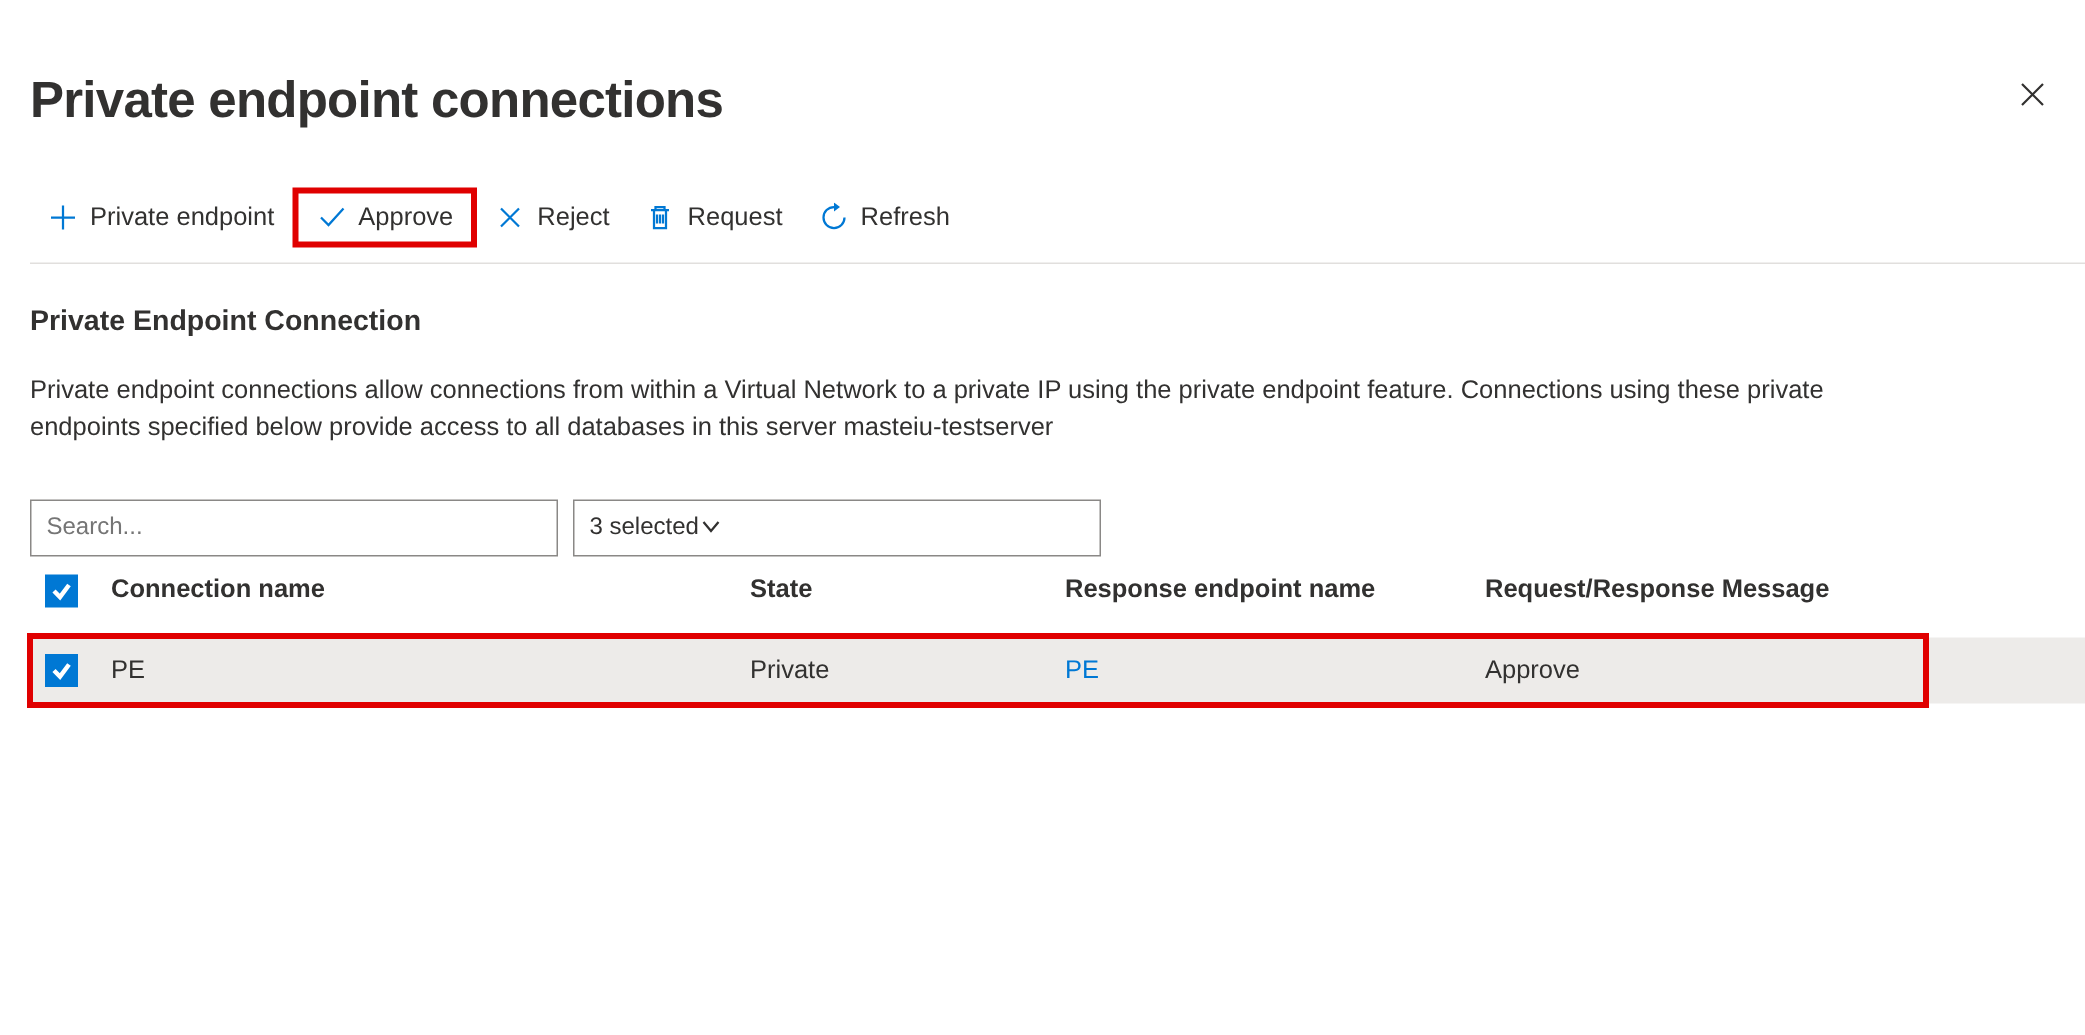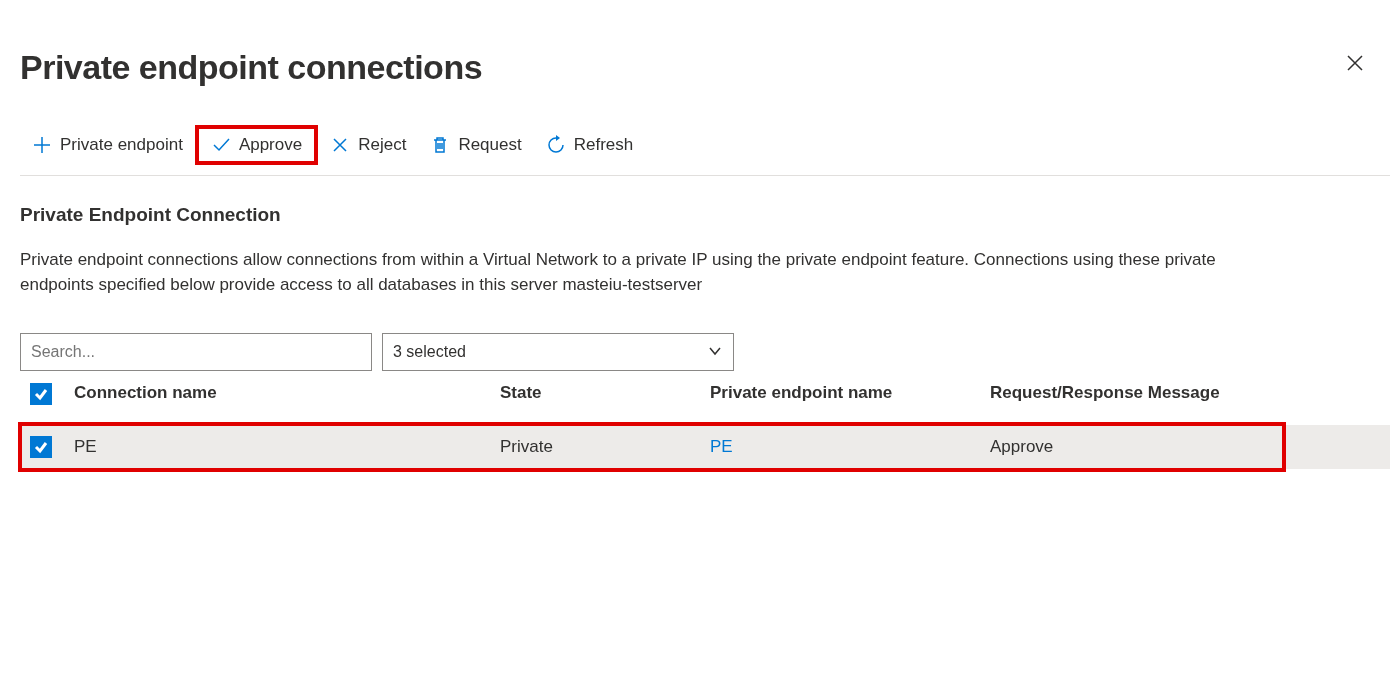--- a/index.html
+++ b/index.html
@@ -95,21 +95,20 @@
     font-size: 16px;
     outline: none;
   }
   .filter-select {
     width: 352px;
     height: 38px;
     border: 1px solid #8a8886;
     padding: 0 10px;
     display: flex;
     align-items: center;
-    justify-content: space-between;
     font-size: 16px;
     cursor: pointer;
   }
   .chevron {
     font-size: 14px;
   }
   .table {
     margin-top: 12px;
     width: 100%;
   }
@@ -247,21 +246,21 @@
     <div class="table-header">
       <div class="col-check">
         <span class="checkbox">
           <svg width="14" height="14" viewBox="0 0 14 14">
               <path d="M2 7 L6 11 L12 3"></path>
             </svg>
         </span>
       </div>
       <div class="col-name">Connection name</div>
       <div class="col-state">State</div>
-      <div class="col-pe">Private endpoint name</div>
+      <div class="col-pe">Response endpoint name</div>
       <div class="col-msg">Request/Response Message</div>
     </div>
 
     <div class="row-highlight">
       <div class="table-row">
         <div class="col-check">
           <span class="checkbox">
             <svg width="14" height="14" viewBox="0 0 14 14">
                 <path d="M2 7 L6 11 L12 3"></path>
               </svg>

